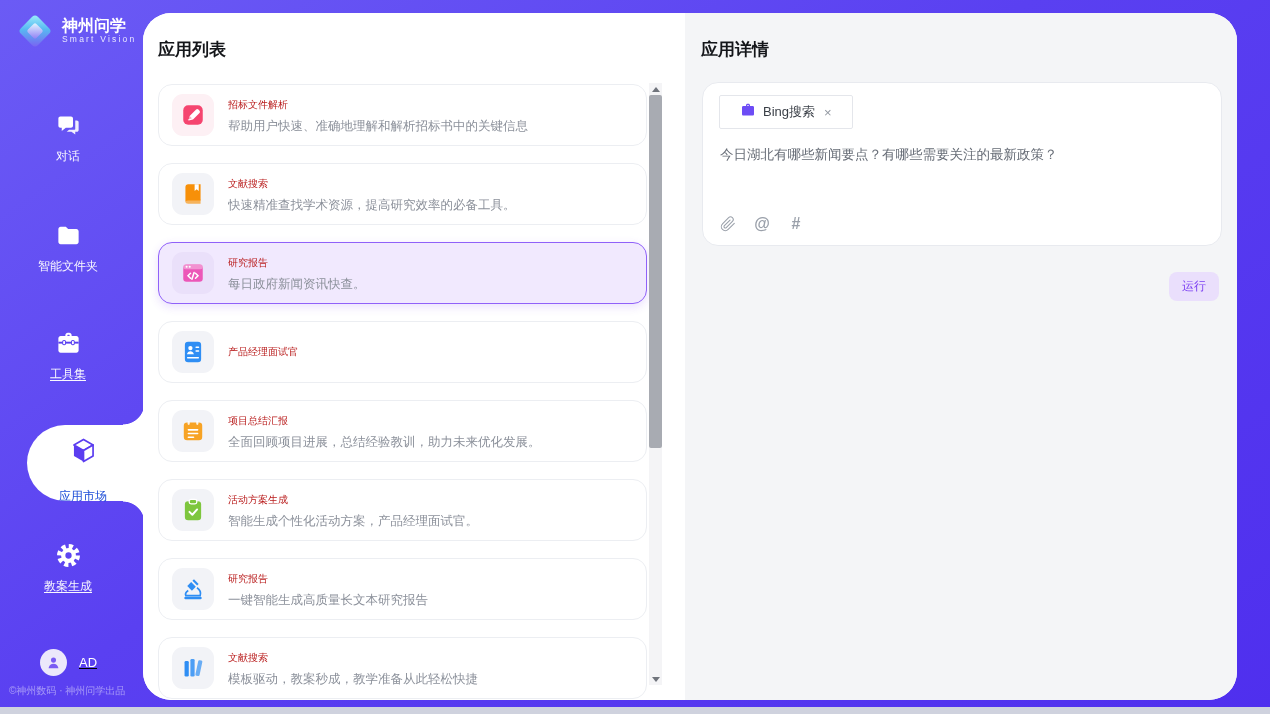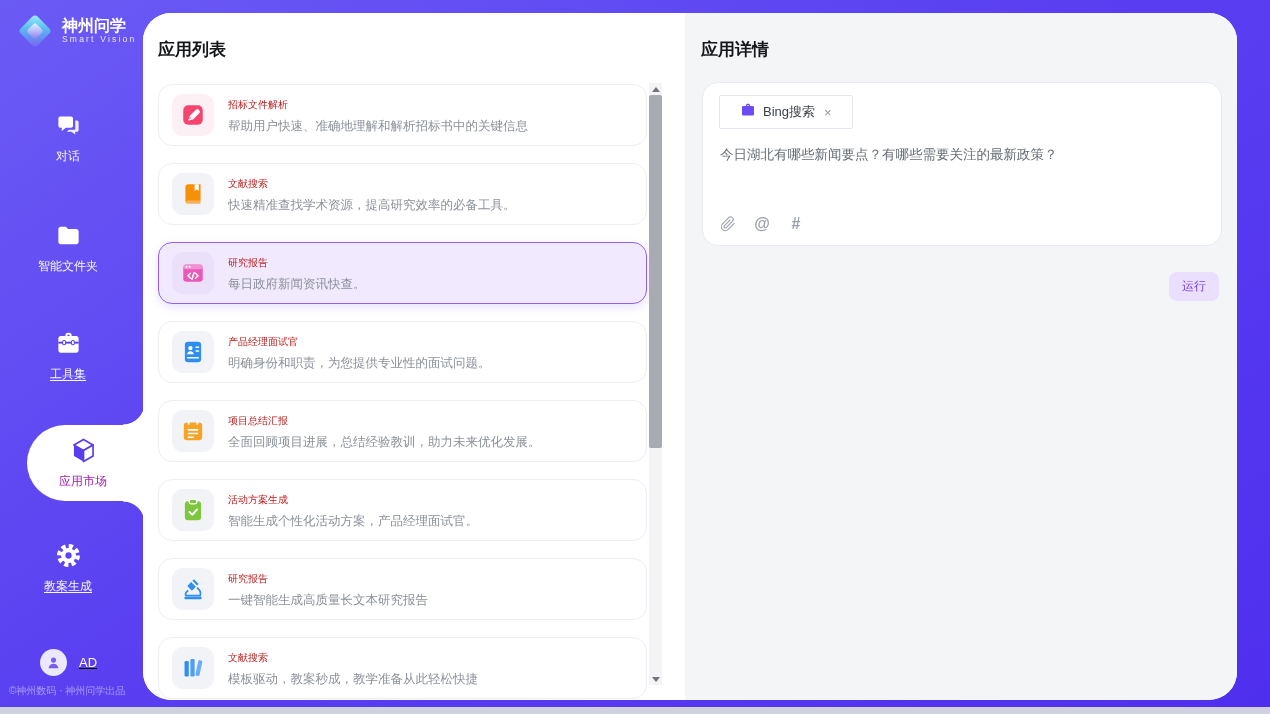--- a/index.html
+++ b/index.html
@@ -24,21 +24,21 @@
   .brand-sub{color:#e8e6ff;font-size:8.5px;letter-spacing:2.2px;line-height:11px;}
 
   .nav-item{position:absolute;left:0;width:136px;text-align:center;color:#fff;cursor:pointer;}
   .nav-item .nico{display:inline-block;width:27px;height:27px;}
   .nav-item .nico svg{width:27px;height:27px;display:block;}
   .nav-item .nlabel{display:block;margin-top:5px;font-size:12px;color:rgba(255,255,255,.96);}
   .nav-item .nlabel.u{text-decoration:underline;text-underline-offset:2px;}
 
   .nav-item.active{left:27px;width:118px;height:76px;background:#fff;border-radius:38px 0 0 38px;text-align:center;}
   .nav-item.active .inner{padding-top:12px;width:112px;}
-  .nav-item.active .nlabel{color:#a21caf;margin-top:5px;}
+  .nav-item.active .nlabel{color:#1d4ed8;margin-top:20px;}
   .fillet{position:absolute;right:0;width:22px;height:22px;}
   .fillet.top{top:-22px;background:radial-gradient(circle 22px at 0 0,rgba(0,0,0,0) 21px,#fff 21.8px);}
   .fillet.bot{bottom:-22px;background:radial-gradient(circle 22px at 0 100%,rgba(0,0,0,0) 21px,#fff 21.8px);}
 
   .user-row{position:absolute;left:40px;top:649px;display:flex;align-items:center;gap:12px;cursor:pointer;text-decoration:underline;}
   .avatar{width:27px;height:27px;border-radius:50%;background:#ece8fb;display:flex;align-items:center;justify-content:center;}
   .avatar svg{width:17px;height:17px;}
   .user-label{color:#fff;font-size:13px;}
   .side-footer{position:absolute;left:9px;top:684px;width:134px;color:rgba(255,255,255,.45);font-size:10px;white-space:nowrap;}
 
@@ -222,21 +222,20 @@
                   <circle cx="9.6" cy="8.4" r="2" fill="#fff"></circle>
                   <path d="M6.4 14c.4-1.9 1.7-2.8 3.2-2.8s2.8.9 3.2 2.8H6.4z" fill="#fff"></path>
                   <rect x="14.2" y="7" width="3.6" height="1.4" rx=".7" fill="#fff"></rect>
                   <rect x="14.2" y="10.4" width="3.6" height="1.4" rx=".7" fill="#fff"></rect>
                   <rect x="6.4" y="16.6" width="11.2" height="1.4" rx=".7" fill="#fff"></rect>
                 </svg>
               </span>
     </div>
     <div class="card-text">
       <div class="card-title">产品经理面试官</div>
-      <div class="card-desc">明确身份和职责，为您提供专业性的面试问题。</div>
     </div>
   </div>
           <div class="app-card">
     <div class="tile">
       <span>
                 <svg viewBox="0 0 24 24">
                   <rect x="3.5" y="4.2" width="17" height="16.3" rx="3" fill="#f7a325"></rect>
                   <rect x="7" y="2.8" width="2" height="3.6" rx="1" fill="#fff" opacity=".85"></rect>
                   <rect x="15" y="2.8" width="2" height="3.6" rx="1" fill="#fff" opacity=".85"></rect>
                   <rect x="7" y="10.2" width="10" height="1.5" rx=".75" fill="#fff"></rect>

